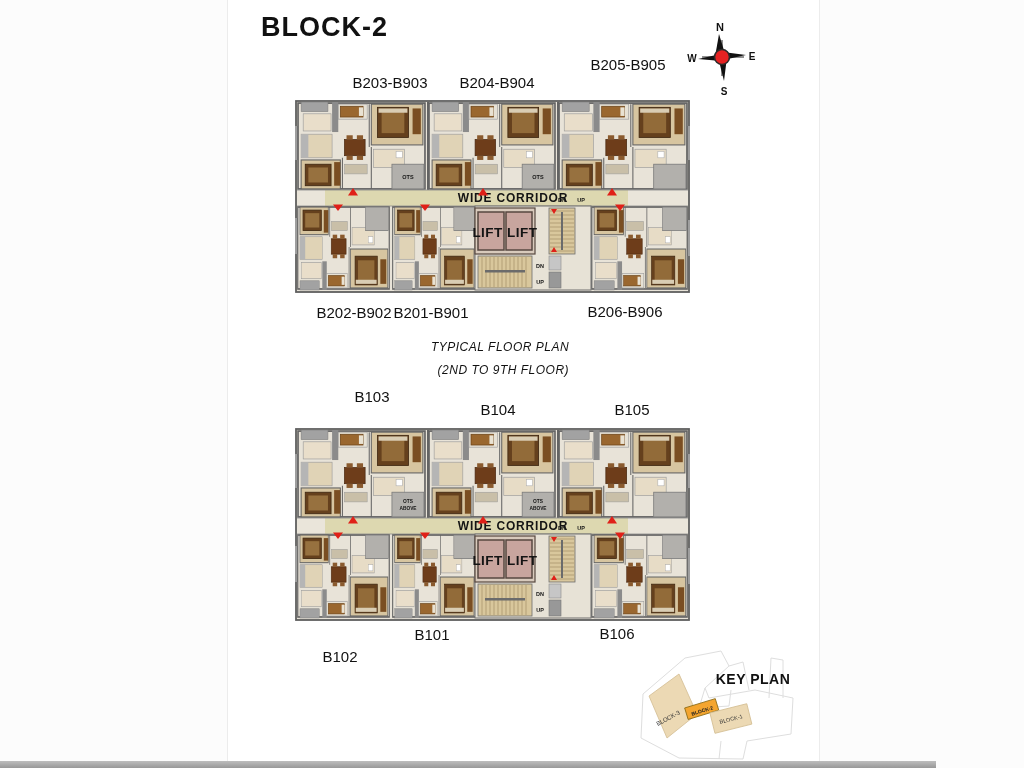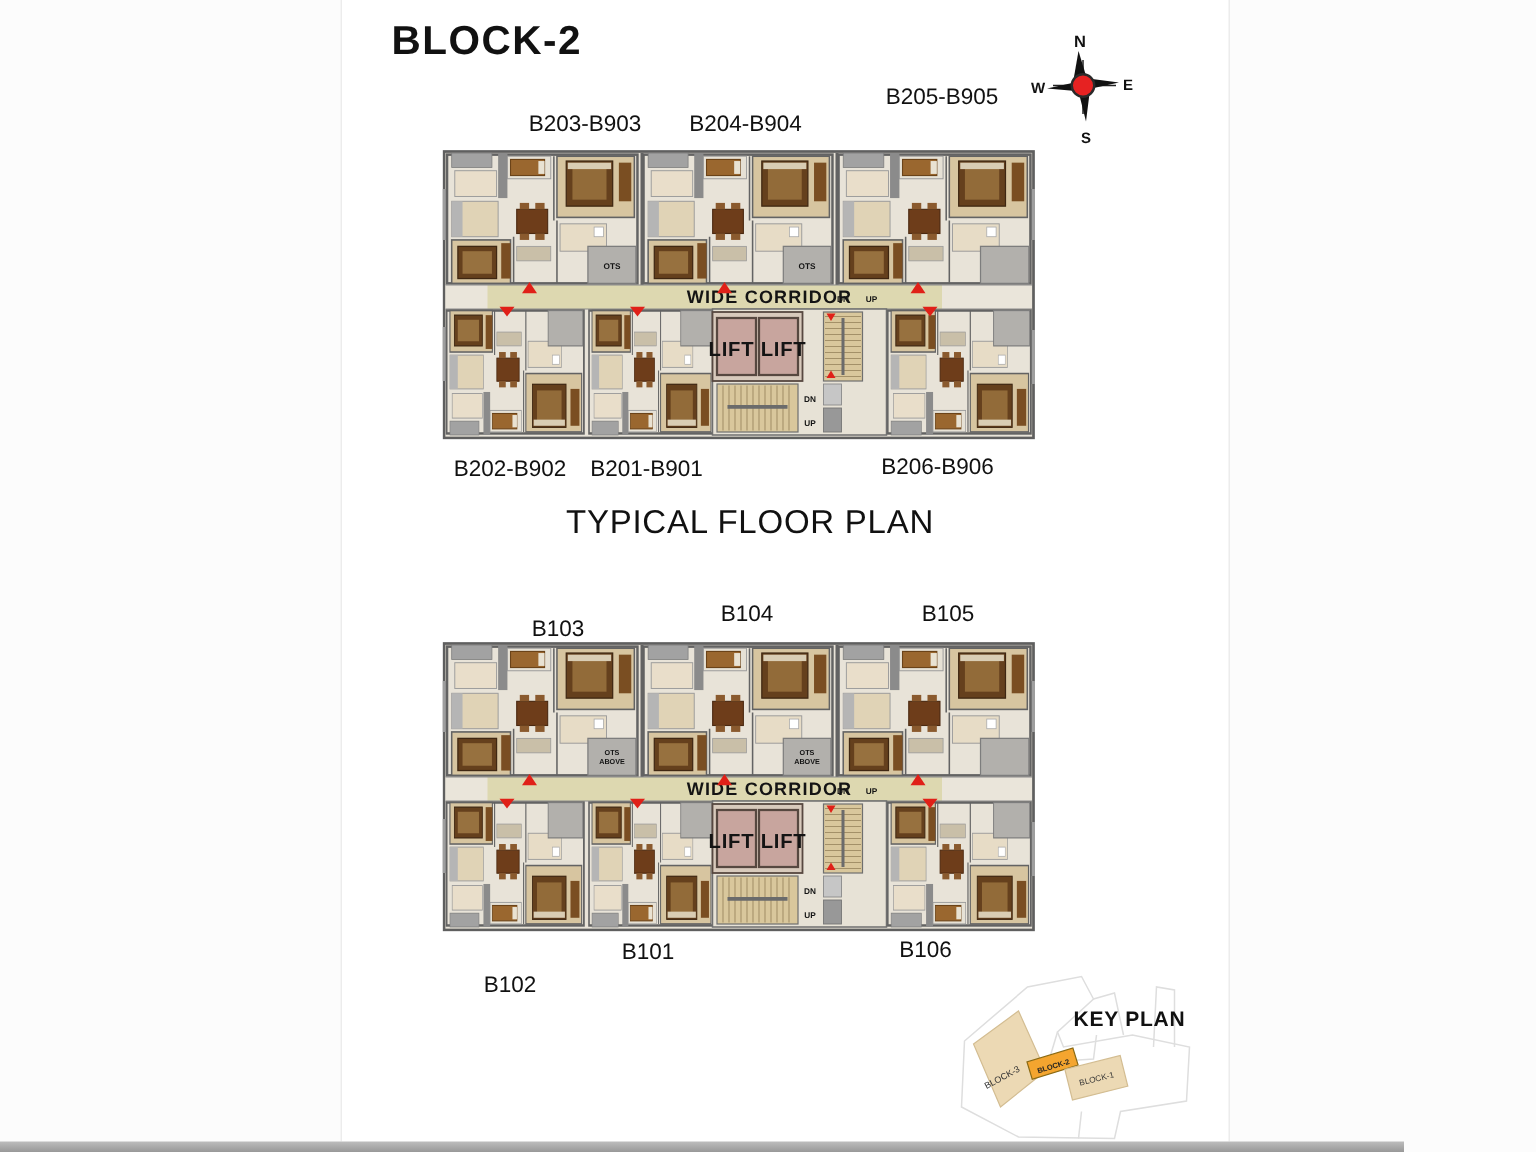--- a/index.html
+++ b/index.html
@@ -4,22 +4,22 @@
 <style>
   html,body{margin:0;padding:0;background:#fcfcfc;}
   .canvas{position:relative;width:936px;height:768px;background:#fcfcfc;
           font-family:"Liberation Sans",sans-serif;overflow:hidden;}
   .page{position:absolute;left:227px;top:0;width:591px;height:761px;background:#ffffff;
         border-left:1px solid #ececec;border-right:1px solid #ececec;}
   .block-title{position:absolute;left:261px;top:12px;font-size:27px;font-weight:bold;
         letter-spacing:1px;color:#111;}
   .unit-label{position:absolute;transform:translateX(-50%);font-size:15px;color:#111;
         white-space:nowrap;}
-  .plan-title{position:absolute;transform:translateX(-50%);font-size:22px;color:#111;
-        text-align:right;line-height:23px;letter-spacing:.5px;white-space:nowrap;}
+  .plan-title{position:absolute;transform:translateX(-50%);font-size:12px;color:#111;
+        text-align:right;line-height:23px;letter-spacing:.5px;white-space:nowrap;font-style:italic;}
   svg{position:absolute;}
   svg text{font-family:"Liberation Sans",sans-serif;}
   .bottom-strip{position:absolute;left:0;top:761px;width:1024px;height:7px;
         background:linear-gradient(#bdbdbd,#989898);}
 </style>
 </head>
 <body>
 
 <div class="canvas">
   <div class="page"></div>
@@ -292,29 +292,30 @@
       <polygon points="53,95.5 63,95.5 58,88" fill="#e02018"></polygon>
       <polygon points="183,95.5 193,95.5 188,88" fill="#e02018"></polygon>
       <polygon points="312,95.5 322,95.5 317,88" fill="#e02018"></polygon>
       <polygon points="38,104.5 48,104.5 43,111" fill="#e02018"></polygon>
       <polygon points="125,104.5 135,104.5 130,111" fill="#e02018"></polygon>
       <polygon points="320,104.5 330,104.5 325,111" fill="#e02018"></polygon>
       <text x="113" y="79" text-anchor="middle" font-size="5.5" font-weight="bold" fill="#141414">OTS</text>
       <text x="243" y="79" text-anchor="middle" font-size="5.5" font-weight="bold" fill="#141414">OTS</text>
     </svg>
 
-  <div class="unit-label" style="left:340px;top:304px">B202-B902</div>
+  <div class="unit-label" style="left:354px;top:304px">B202-B902</div>
   <div class="unit-label" style="left:431px;top:304px">B201-B901</div>
   <div class="unit-label" style="left:625px;top:303px">B206-B906</div>
 
   <div class="plan-title" style="left:500px;top:336px">
     <div>TYPICAL FLOOR PLAN</div>
+    <div>(2ND TO 9TH FLOOR)</div>
   </div>
 
-  <div class="unit-label" style="left:372px;top:411px">B103</div>
+  <div class="unit-label" style="left:372px;top:388px">B103</div>
   <div class="unit-label" style="left:498px;top:401px">B104</div>
   <div class="unit-label" style="left:632px;top:401px">B105</div>
 
   <svg id="plan1" class="plan" style="left:295px;top:428px" width="395" height="193" viewBox="0 0 395 193">
       <rect x="1" y="1" width="393" height="191" fill="#e8e3d8" stroke="#5f5f5f" stroke-width="1.8"></rect>
       <rect x="0" y="26" width="5" height="34" fill="#9e9e9e"></rect>
       <rect x="0" y="118" width="5" height="36" fill="#9e9e9e"></rect>
       <rect x="390" y="26" width="5" height="34" fill="#9e9e9e"></rect>
       <rect x="390" y="120" width="5" height="36" fill="#9e9e9e"></rect>
       <g transform="translate(2,2) scale(1.032,1.0731707317073171)">

